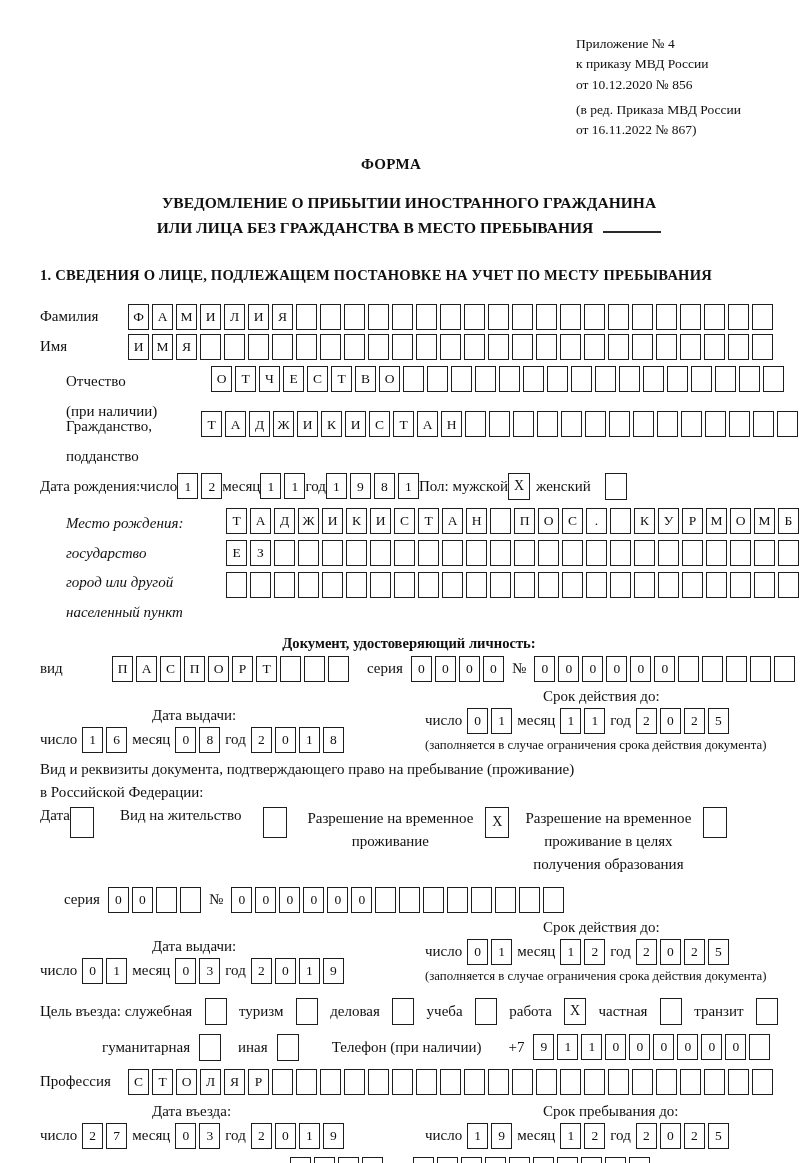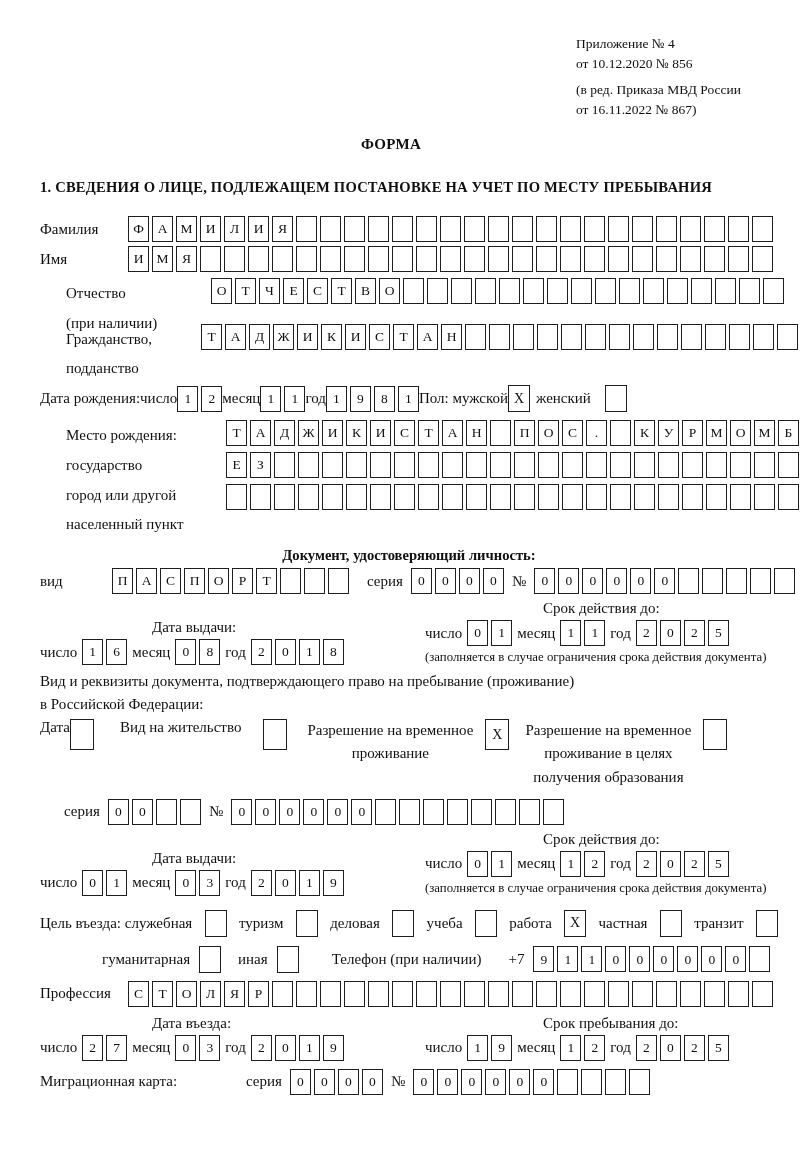--- a/index.html
+++ b/index.html
@@ -38,21 +38,21 @@
   }
   .cbox.big { width: 24px; height: 31px; flex-basis: 24px; }
 
   .row { display: flex; align-items: center; }
   .row.top { align-items: flex-start; }
   .lbl { font-size: 15px; white-space: nowrap; }
 
   .w88 { flex: 0 0 88px; }
   .w135 { flex: 0 0 135px; }
   .w145 { flex: 0 0 145px; }
-  .w160 { flex: 0 0 160px; }
+  .w160 { flex: 0 0 160px; font-style: italic; }
   .lblcol { line-height: 1.85; margin-left: 26px; }
 
   .mt20 { margin-top: 20px; }
   .mt10 { margin-top: 10px; }
   .mt8  { margin-top: 8px; }
   .mt6  { margin-top: 6px; }
   .mt4  { margin-top: 4px; }
 
   .doc-header { text-align: center; font-weight: bold; font-size: 14.6px; margin-top: 8px; }
 
@@ -73,29 +73,36 @@
   .purpose-row { display: flex; align-items: center; gap: 9px; margin-top: 14px; justify-content: space-between; }
   .purpose2-row { display: flex; align-items: center; gap: 9px; margin-top: 9px; margin-left: 62px; }
 </style>
 </head>
 <body>
 
 <div class="page">
 
   <div class="hdr-right">
     <div>Приложение № 4</div>
+    <div>к приказу МВД России</div>
     <div>от 10.12.2020 № 856</div>
     <div class="grp2">
       <div>(в ред. Приказа МВД России</div>
       <div>от 16.11.2022 № 867)</div>
     </div>
   </div>
 
   <div class="forma">ФОРМА</div>
 
+  <div class="title">
+    <div>УВЕДОМЛЕНИЕ О ПРИБЫТИИ ИНОСТРАННОГО ГРАЖДАНИНА</div>
+    <div>
+      <span>ИЛИ ЛИЦА БЕЗ ГРАЖДАНСТВА В МЕСТО ПРЕБЫВАНИЯ</span><span class="blank-line"></span>
+    </div>
+  </div>
 
   <div class="section-title">1. СВЕДЕНИЯ О ЛИЦЕ, ПОДЛЕЖАЩЕМ ПОСТАНОВКЕ НА УЧЕТ ПО МЕСТУ ПРЕБЫВАНИЯ</div>
 
   <div class="row mt20">
     <span class="lbl w88">Фамилия</span>
     <span class="cells">
         <span class="cell">Ф</span>
         <span class="cell">А</span>
         <span class="cell">М</span>
         <span class="cell">И</span>

